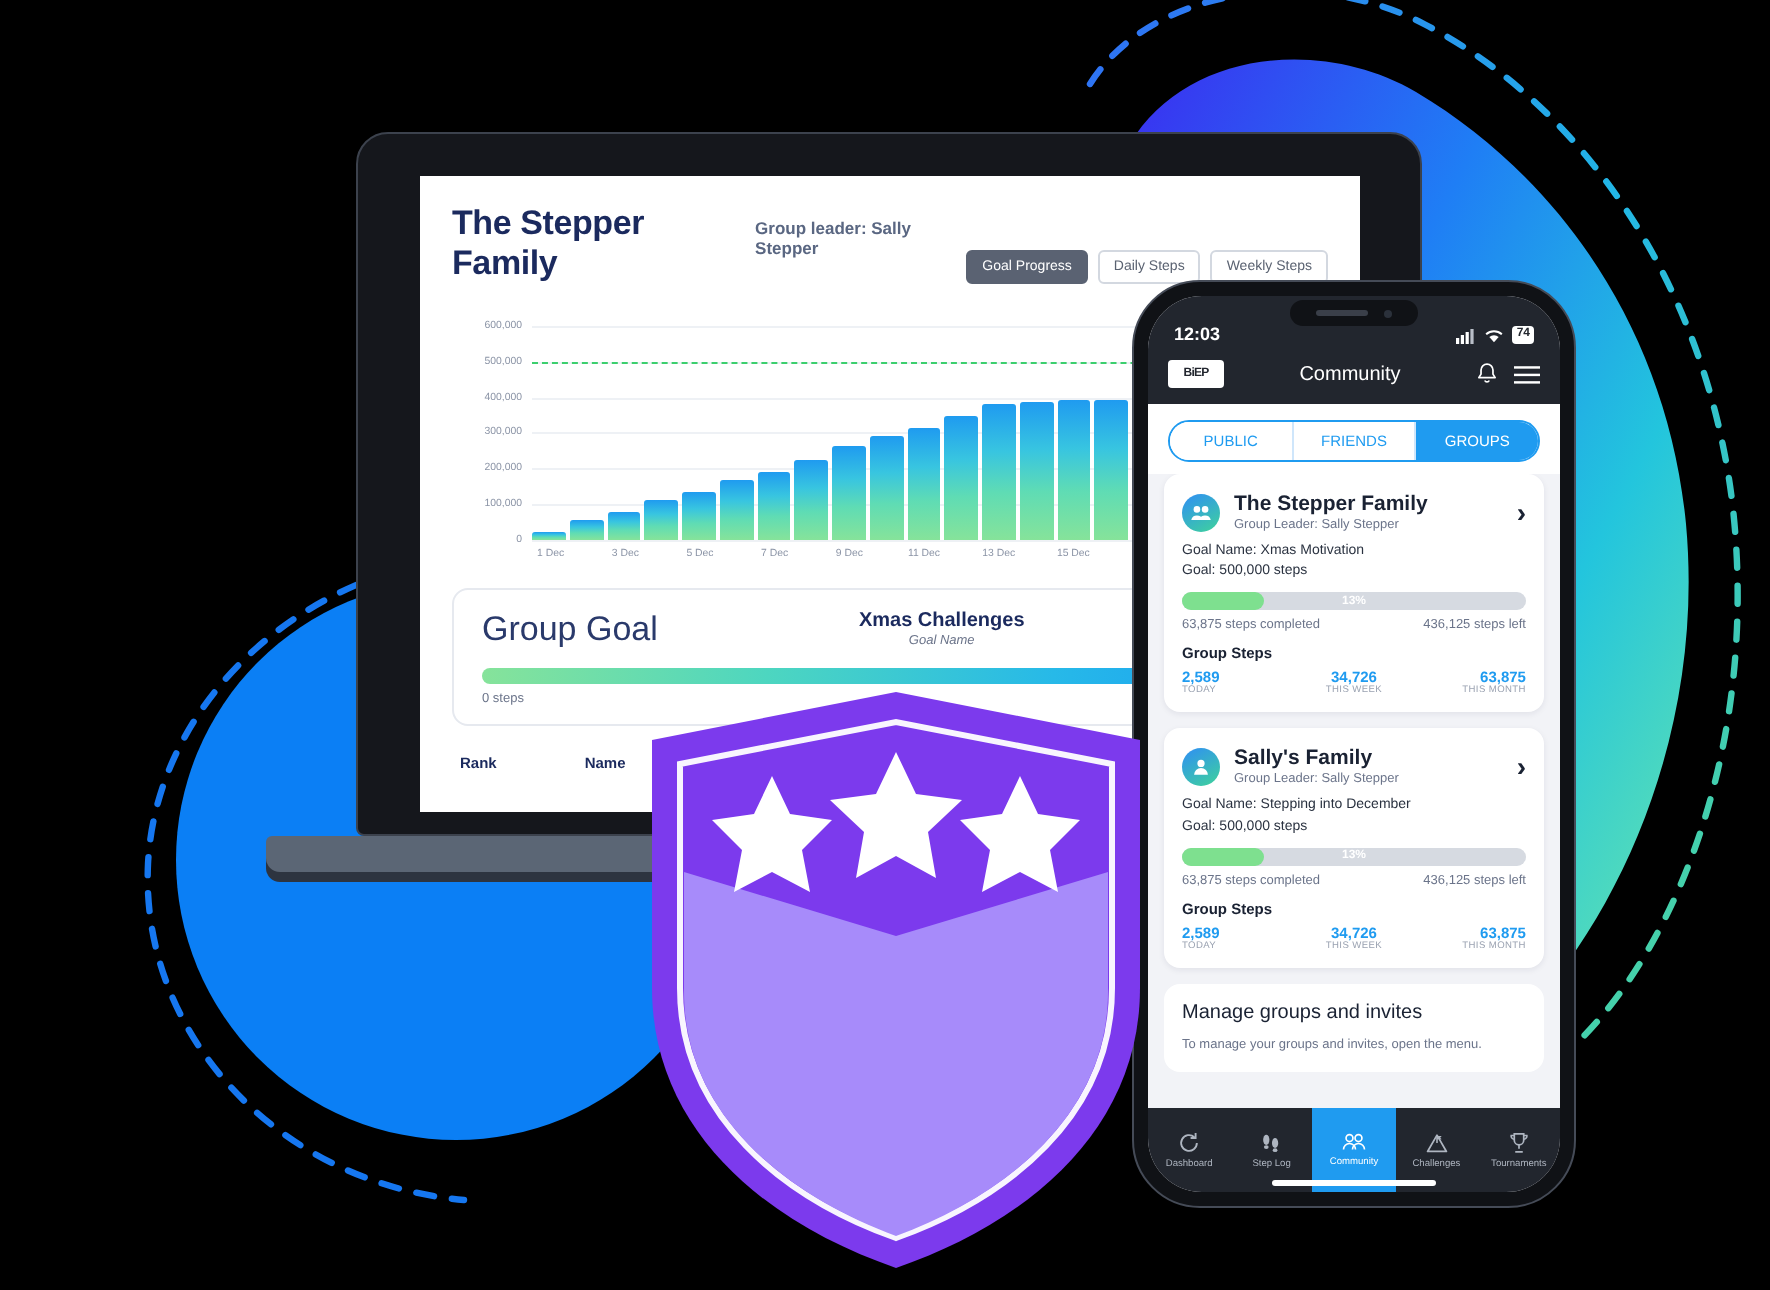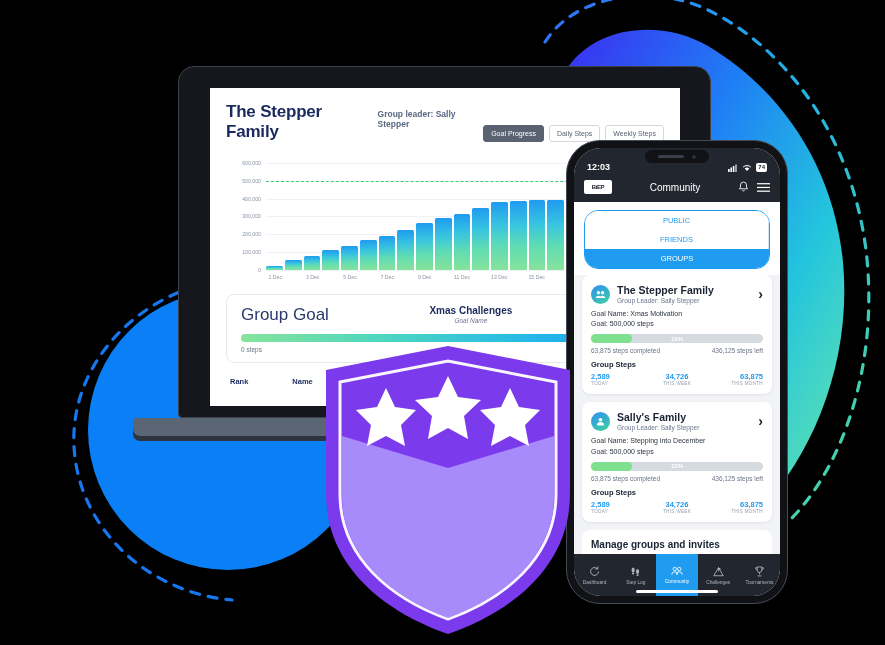--- a/index.html
+++ b/index.html
@@ -114,21 +114,21 @@
     background:#22262e; color:#fff; height:30px; display:flex; align-items:center;
     padding:0 10px; gap:6px; flex:0 0 auto;
   }
   .logo { width:28px; height:14px; background:#fff; border-radius:2px;
           color:#22262e; font-size:6px; font-weight:bold; display:flex;
           align-items:center; justify-content:center; letter-spacing:-.4px; }
   .appbar-title { flex:1; text-align:center; font-size:10px; }
   .appbar-icons { display:flex; align-items:center; gap:8px; }
 
   .segwrap { background:#fff; padding:8px 10px 6px 10px; flex:0 0 auto; }
-  .seg { display:flex; border:1px solid #1f9bf0; border-radius:14px; overflow:hidden;flex-direction:column; }
+  .seg { display:flex; border:1px solid #1f9bf0; border-radius:14px; overflow:hidden; }
   .seg > div { flex:1; text-align:center; font-size:7.5px; padding:5px 0;
                color:#1f9bf0; background:#fff; border-right:1px solid #cfe6fb; }
   .seg > div:last-child { border-right:none; }
   .seg > div.active { background:#1f9bf0; color:#fff; }
 
   .scroll { flex:1 1 auto; overflow:hidden; padding:0 8px; background:#f2f3f7; }
   .gcard { background:#fff; border-radius:8px; padding:9px 9px 8px 9px; margin-bottom:8px;
            box-shadow:0 1px 3px rgba(20,30,60,.08); }
   .gc-top { display:flex; align-items:center; gap:7px; }
   .avatar { width:19px; height:19px; border-radius:50%;
@@ -146,21 +146,21 @@
   .gc-line { display:flex; justify-content:space-between; font-size:6.5px;
              color:#6b748a; margin-top:4px; }
   .gs-h { font-size:7.5px; font-weight:bold; color:#1a2233; margin-top:6px; }
   .gs-row { display:flex; margin-top:3px; }
   .gs-col { flex:1; }
   .gs-col:nth-child(2) { text-align:center; }
   .gs-col:nth-child(3) { text-align:right; }
   .gs-v { font-size:7.5px; color:#1f9bf0; font-weight:bold; }
   .gs-l { font-size:4.8px; color:#9aa2b1; letter-spacing:.2px; }
   .manage { background:#fff; border-radius:8px; padding:9px; }
-  .manage-h { font-size:10px; font-weight:bold; color:#1a2233; }
+  .manage-h { font-size:10px; font-weight:normal; color:#1a2233; }
   .manage-p { font-size:6.5px; color:#6b748a; margin-top:6px; line-height:1.5; }
 
   .tabbar { background:#22262e; flex:0 0 auto; display:flex; height:42px; position:relative; }
   .tab { flex:1; display:flex; flex-direction:column; align-items:center;
          justify-content:center; gap:3px; color:#aeb5c0; }
   .tab.active { background:#1f9bf0; color:#fff; }
   .tab-l { font-size:4.8px; }
   .homebar { position:absolute; left:50%; bottom:3px; transform:translateX(-50%);
              width:82px; height:3px; background:#fff; border-radius:2px; }
 

